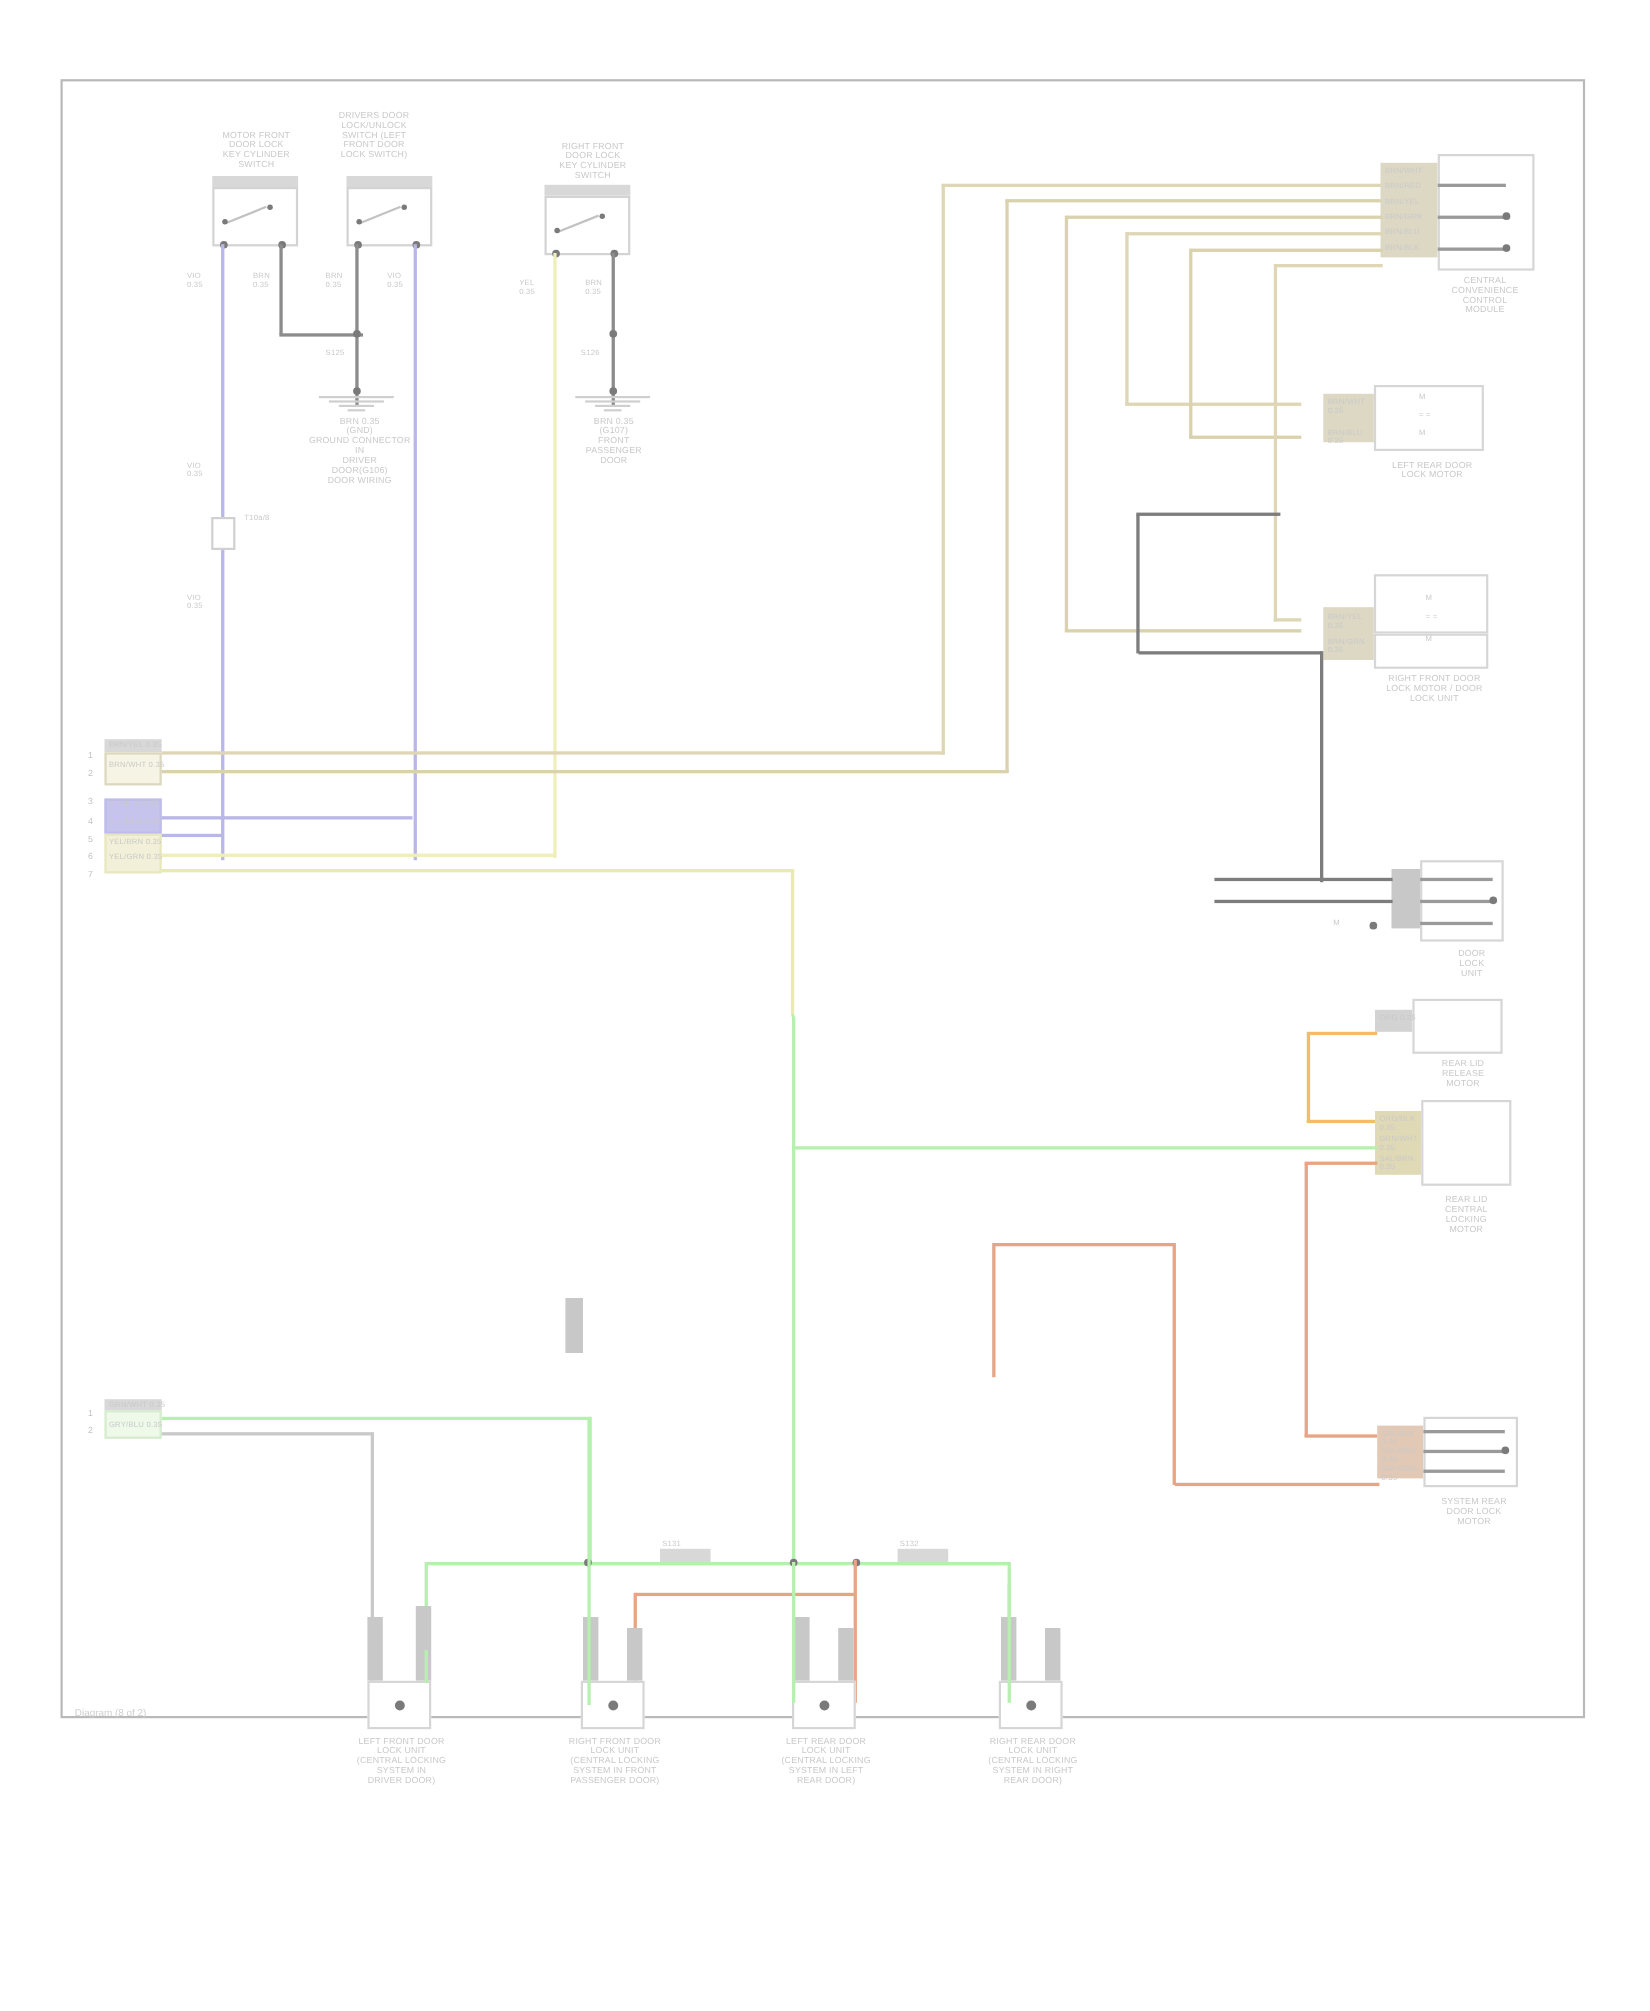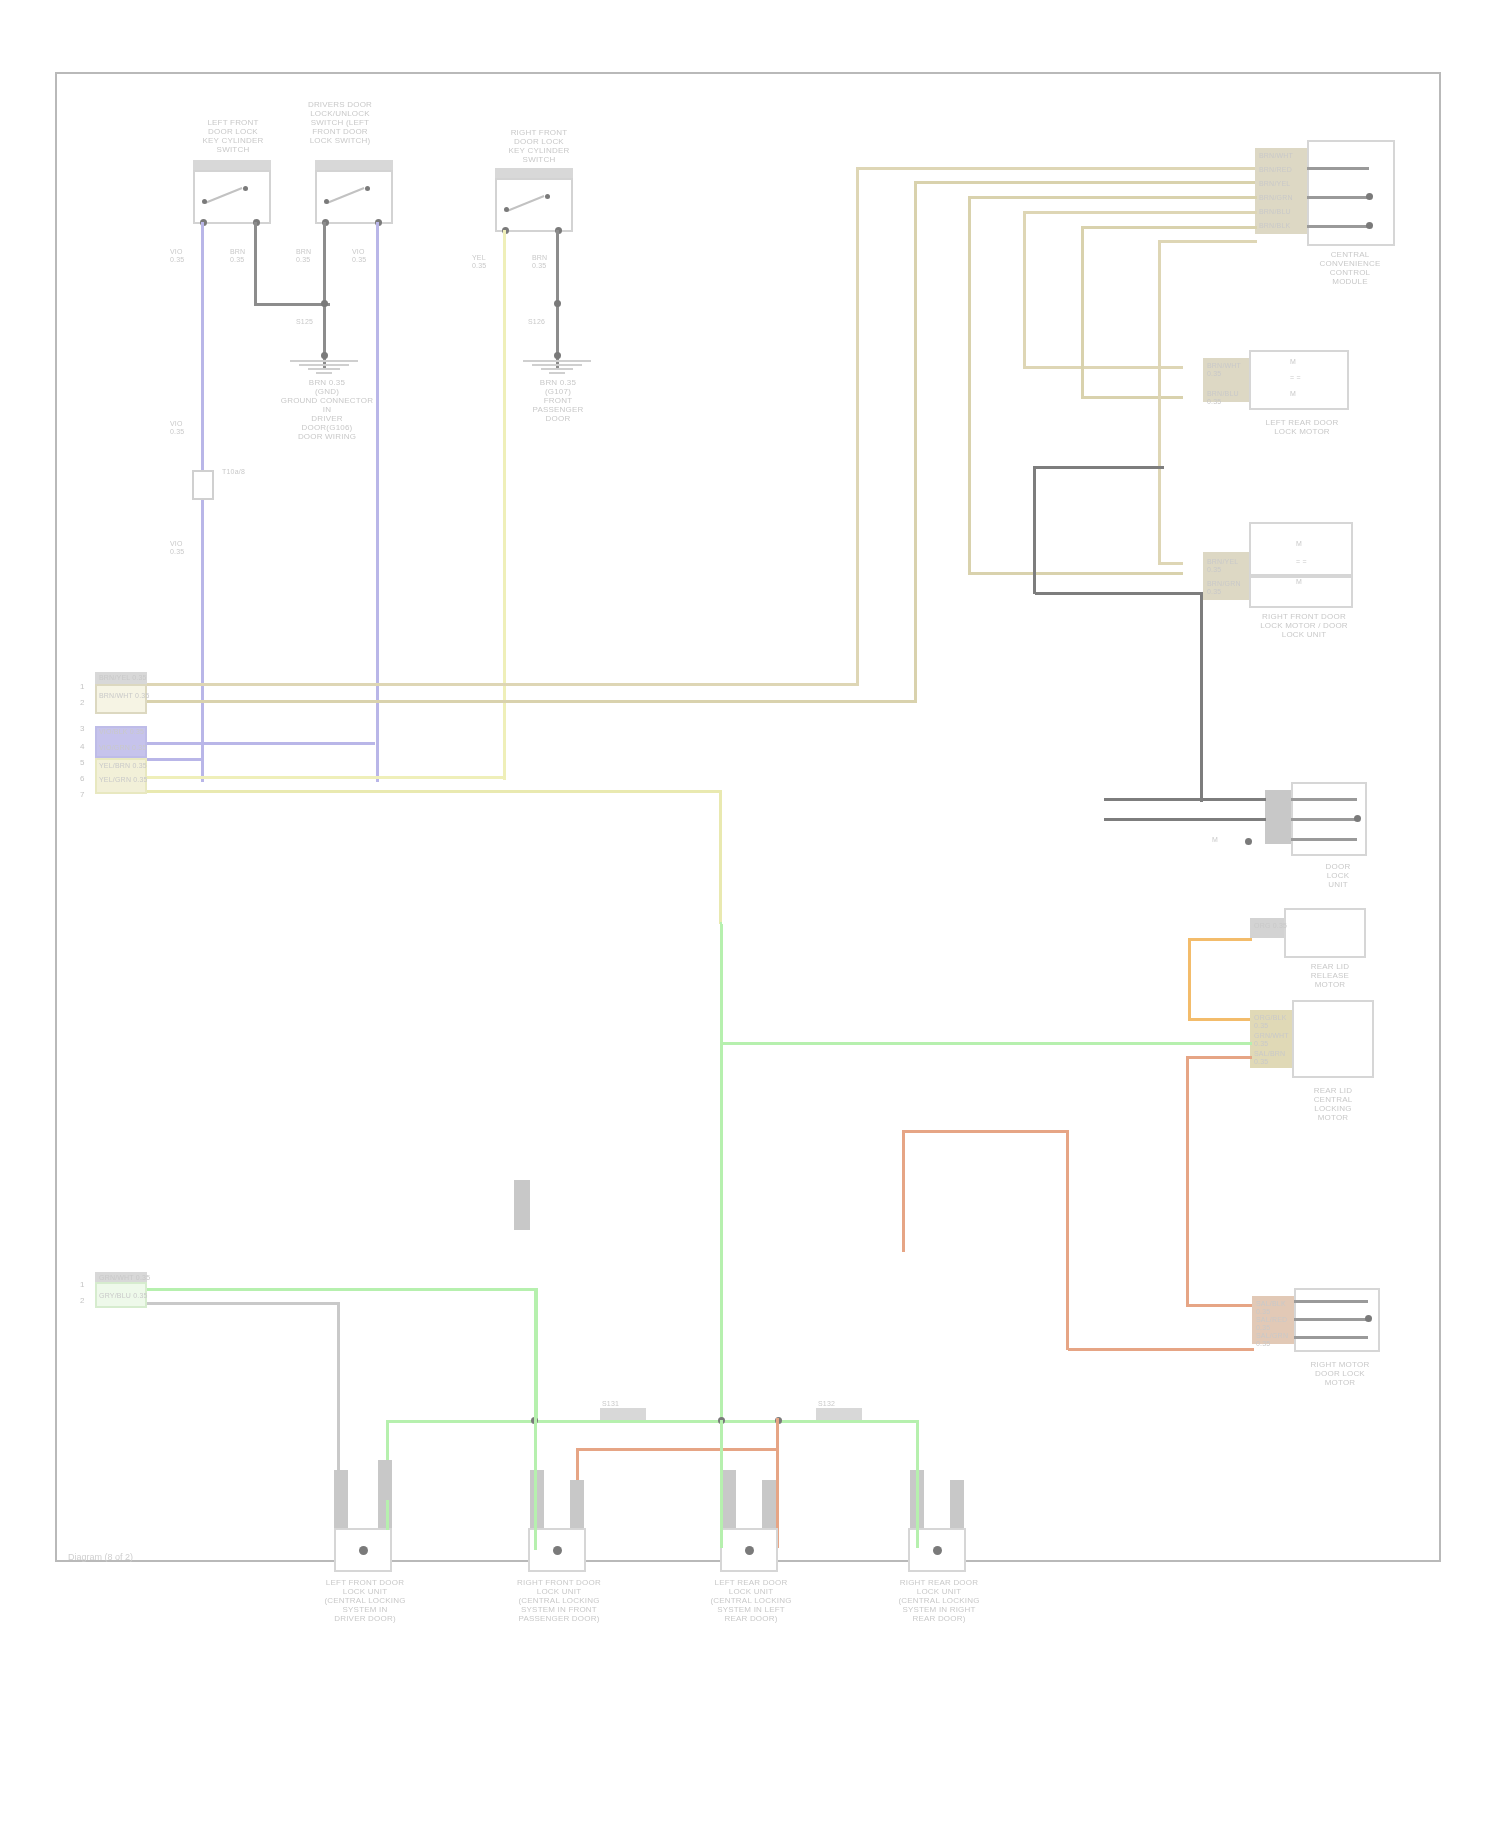--- a/index.html
+++ b/index.html
@@ -22,21 +22,21 @@
   .gnd i{display:block;background:#cfcfcf;height:2px;margin:2px auto 0;}
   .footer{position:absolute;color:#cfcfcf;font-size:9px;}
   .cap{position:absolute;border:2px solid #d0d0d0;background:#fff;box-sizing:border-box;}
 </style>
 </head>
 <body>
 
 <div id="page">
   <div id="border"></div>
 
-  <div class="lbl" style="left:178px;top:118px;width:110px;">LEFT FRONT
+  <div class="lbl" style="left:178px;top:118px;width:110px;">MOTOR FRONT
 DOOR LOCK
 KEY CYLINDER
 SWITCH</div>
   <div class="pinbar" style="left:193px;top:160px;width:78px;height:10px;"></div>
   <div class="sw" style="left:193px;top:170px;width:78px;height:54px;"></div>
   <div class="swline" style="left:205px;top:202px;width:40px;transform:rotate(-22deg);"></div>
   <div class="dot" style="left:202px;top:199px;width:5px;height:5px;"></div>
   <div class="dot" style="left:243px;top:186px;width:5px;height:5px;"></div>
   <div class="dot" style="left:200px;top:219px;"></div>
   <div class="dot" style="left:253px;top:219px;"></div>
@@ -267,21 +267,21 @@
 
   <div class="pinbar" style="left:1252px;top:1296px;width:42px;height:48px;background:#e2c9b6;"></div>
   <div class="box" style="left:1294px;top:1288px;width:86px;height:64px;"></div>
   <div class="lbl l tiny" style="left:1256px;top:1300px;width:44px;">SAL/BLK 0.35</div>
   <div class="lbl l tiny" style="left:1256px;top:1316px;width:44px;">SAL/RED 0.35</div>
   <div class="lbl l tiny" style="left:1256px;top:1332px;width:44px;">SAL/GRN 0.35</div>
   <div class="wire h" style="left:1294px;top:1300px;width:74px;background:#9a9a9a;"></div>
   <div class="wire h" style="left:1294px;top:1318px;width:74px;background:#9a9a9a;"></div>
   <div class="wire h" style="left:1294px;top:1336px;width:74px;background:#9a9a9a;"></div>
   <div class="dot" style="left:1365px;top:1315px;"></div>
-  <div class="lbl" style="left:1300px;top:1360px;width:80px;">RIGHT MOTOR
+  <div class="lbl" style="left:1300px;top:1360px;width:80px;">SYSTEM REAR
 DOOR LOCK
 MOTOR</div>
 
   <div class="wire h" style="left:1068px;top:1348px;width:186px;background:#e6a585;"></div>
   <div class="wire v" style="left:1066px;top:1130px;height:220px;background:#e6a585;"></div>
   <div class="wire h" style="left:904px;top:1130px;width:164px;background:#e6a585;"></div>
   <div class="wire v" style="left:902px;top:1130px;height:122px;background:#e6a585;"></div>
 
   <div class="pinbar" style="left:95px;top:1272px;width:52px;height:10px;"></div>
   <div class="box" style="left:95px;top:1282px;width:52px;height:26px;border-color:#d6ecce;background:#eef9ea;"></div>

